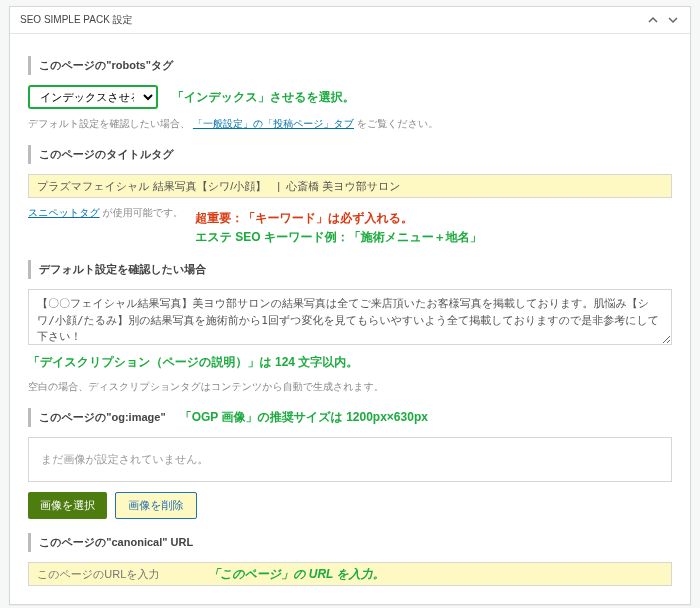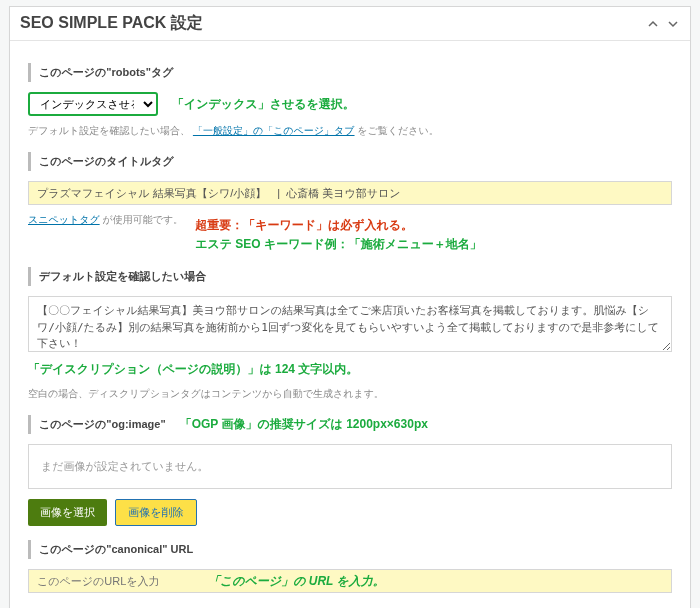--- a/index.html
+++ b/index.html
@@ -1,35 +1,35 @@
 <!DOCTYPE html>
 <html><head>
 <meta charset="utf-8">
 <style>
   html,body{margin:0;padding:0;font-family:"Hiragino Kaku Gothic ProN","Meiryo",sans-serif;background:#f6f7f7;color:#444;font-size:11px;}
   .panel{width:680px;margin:6px auto;border:1px solid #d6d6d6;background:#fff;box-shadow:0 1px 1px rgba(0,0,0,.04);}
   .panel-header{display:flex;align-items:center;justify-content:space-between;border-bottom:1px solid #e4e4e4;padding:6px 10px;cursor:move;}
-  .panel-title{font-weight:bold;font-size:16px;}
+  .panel-title{font-weight:normal;font-size:10px;}
   .panel-header-icons{display:flex;gap:6px;}
   .hicon{width:14px;height:14px;display:flex;align-items:center;justify-content:center;color:#666;cursor:pointer;}
   .body{padding:8px 18px 18px 18px;}
   .section{margin-top:14px;}
   .section-title{font-weight:bold;border-left:3px solid #bbb;padding:2px 0 2px 8px;font-size:11px;margin-bottom:10px;}
   .sel{border:2px solid #1bab3e;border-radius:3px;background:#fff;padding:3px 6px;width:130px;font-size:11px;cursor:pointer;}
   .note{color:#888;font-size:10px;margin-top:8px;}
   .note a{color:#0073aa;text-decoration:underline;}
   .annot{color:#1bab3e;font-weight:bold;font-size:12px;}
   .annot-red{color:#d83a12;font-weight:bold;font-size:12px;}
   .tbox{width:100%;box-sizing:border-box;border:1px solid #d6d6d6;background:#fef9c3;padding:5px 8px;font-size:11px;color:#555;}
   .tarea{width:100%;box-sizing:border-box;border:1px solid #d6d6d6;background:#fff;padding:6px 8px;font-size:11px;color:#555;height:56px;line-height:1.5;resize:vertical;}
   .annot-block{margin-top:6px;line-height:1.6;}
   .ogp-box{border:1px solid #d6d6d6;padding:14px 12px;color:#999;font-size:11px;}
   .btn-row{margin-top:10px;display:flex;gap:8px;}
   .btn-primary{background:#4d7c0f;color:#fff;border:none;padding:6px 12px;font-size:11px;cursor:pointer;border-radius:2px;}
-  .btn-secondary{background:#fde047;color:#2271b1;border:1px solid #2271b1;padding:5px 12px;font-size:11px;cursor:pointer;border-radius:2px;text-align:right;}
+  .btn-secondary{background:#fef9c3;color:#2271b1;border:1px solid #2271b1;padding:5px 12px;font-size:11px;cursor:pointer;border-radius:2px;text-align:right;}
   .row-flex{display:flex;align-items:center;gap:14px;}
   .input-overlay{position:relative;}
   .input-overlay .annot-inline{position:absolute;top:50%;transform:translateY(-50%);color:#1bab3e;font-weight:bold;font-size:12px;pointer-events:none;font-style:italic;}
   .snippet-tag{color:#0073aa;text-decoration:underline;}
   .legend{display:flex;flex-direction:column;gap:2px;margin-left:6px;margin-top:4px;}
 </style>
 </head>
 <body>
 
 <div class="panel">
@@ -54,21 +54,21 @@
     <div class="section">
       <div class="section-title">このページの"robots"タグ</div>
       <div class="row-flex">
         <select class="sel">
           <option>インデックスさせる</option>
         </select>
         <span class="annot">「インデックス」させるを選択。</span>
       </div>
       <div class="note">
         <span>デフォルト設定を確認したい場合、</span>
-        <a href="#">「一般設定」の「このページ」タブ</a>
+        <a href="#">「一般設定」の「投稿ページ」タブ</a>
         <span> をご覧ください。</span>
       </div>
     </div>
 
     <div class="section">
       <div class="section-title">このページのタイトルタグ</div>
       <input class="tbox" type="text" value="プラズマフェイシャル 結果写真【シワ/小顔】　|  心斎橋 美ヨウ部サロン" style="">
       <div class="note" style="display:flex;gap:6px;align-items:flex-start;">
         <span>
           <a href="#" class="snippet-tag">スニペットタグ</a><span> が使用可能です。</span>

